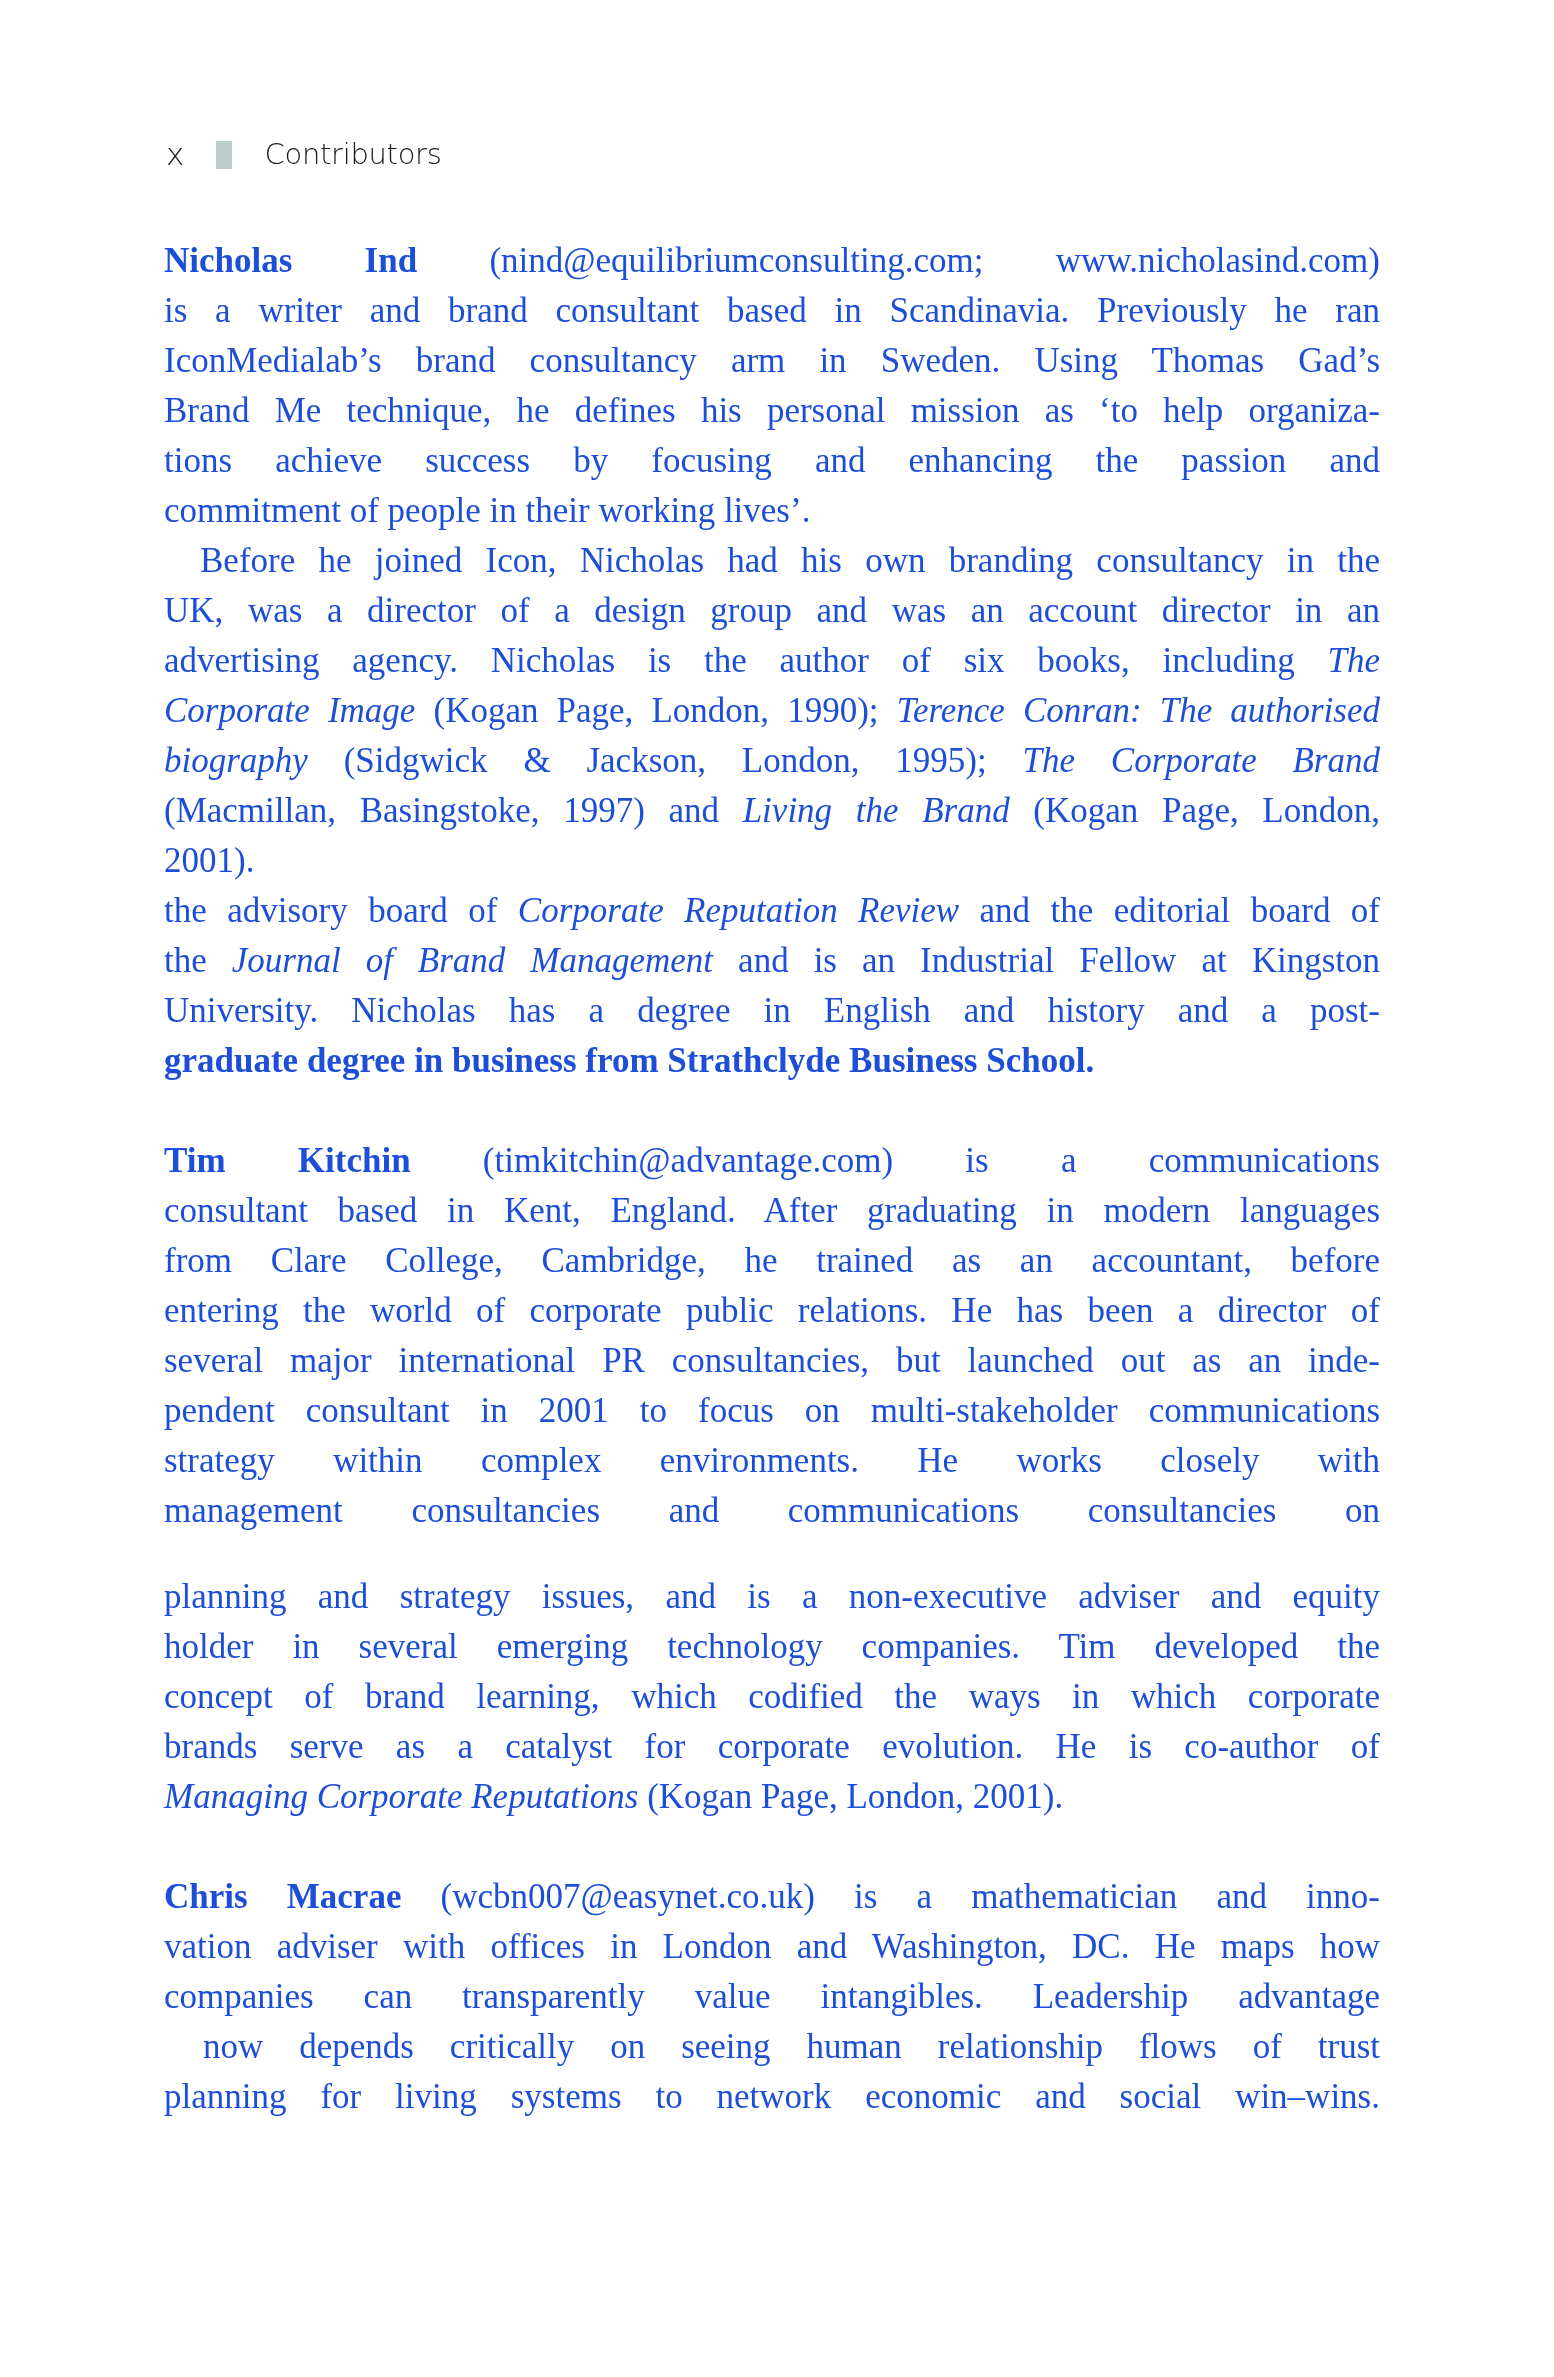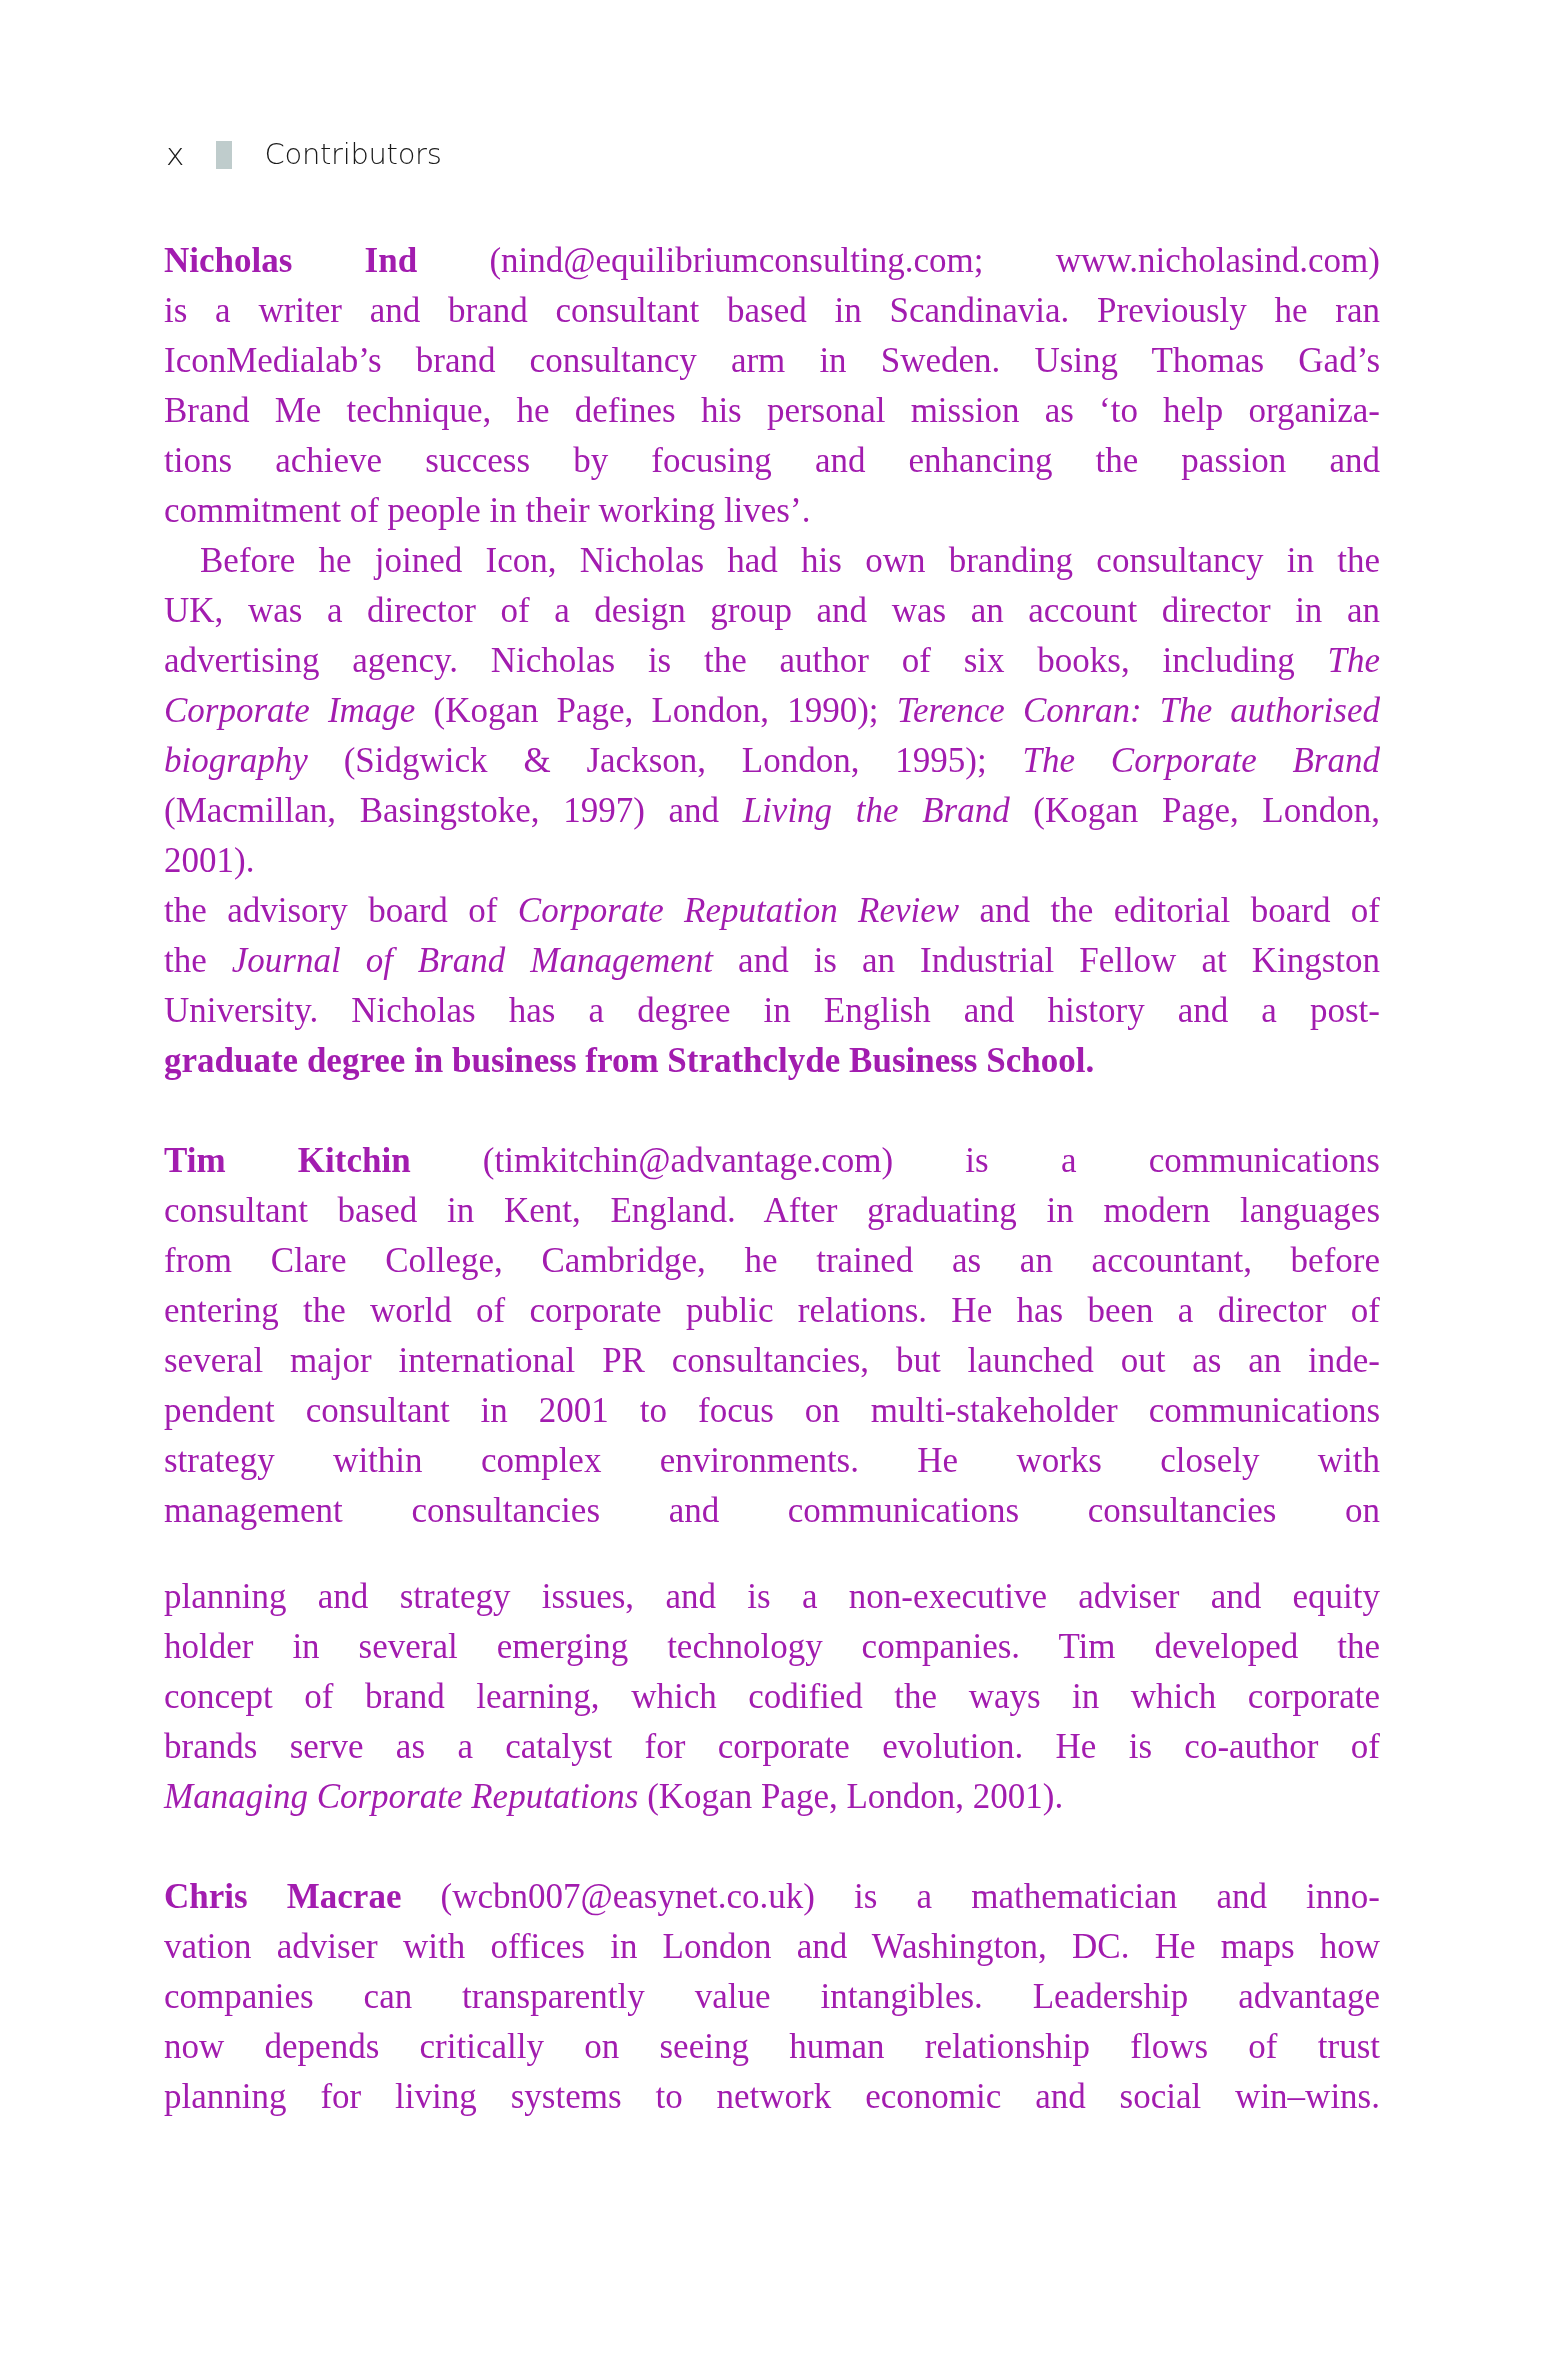--- a/index.html
+++ b/index.html
@@ -52,21 +52,21 @@
     top: -1.7px;
   }
   .text-block {
     position: absolute;
     left: 164px;
     top: 236px;
     width: 1216px;
     font-family: "Liberation Serif", serif;
     font-size: 35px;
     line-height: 50px;
-    color: #a21caf;
+    color: #1d4ed8;
   }
   .entry + .entry {
     margin-top: 50px;
   }
   .line {
     display: block;
     height: 50px;
     white-space: nowrap;
     text-align: justify;
     text-align-last: justify;
@@ -132,18 +132,18 @@
         <div class="line" style="white-space: normal;"><span>concept of brand learning, which codified the ways in which corporate</span></div>
         <div class="line" style="white-space: normal;"><span>brands serve as a catalyst for corporate evolution. He is co-author of</span></div>
         <div class="line last" style="white-space: normal;"><span class="seg-italic">Managing Corporate Reputations</span><span> (Kogan Page, London, 2001).</span></div>
       </div>
     </div>
     <div class="entry">
       <div class="paragraph">
         <div class="line" style="white-space: normal;"><span class="seg-bold">Chris Macrae</span><span> (wcbn007@easynet.co.uk) is a mathematician and inno-</span></div>
         <div class="line" style="white-space: normal;"><span>vation adviser with offices in London and Washington, DC. He maps how</span></div>
         <div class="line" style="white-space: normal;"><span>companies can transparently value intangibles. Leadership advantage</span></div>
-        <div class="line" style="white-space: normal;"><span>now depends critically on seeing human relationship flows of trust</span></div>
+        <div class="line" style="white-space: normal; margin-left: 39px;"><span>now depends critically on seeing human relationship flows of trust</span></div>
         <div class="line" style="white-space: normal;"><span>planning for living systems to network economic and social win–wins.</span></div>
       </div>
     </div>
   </div>
 
 
 </body></html>

